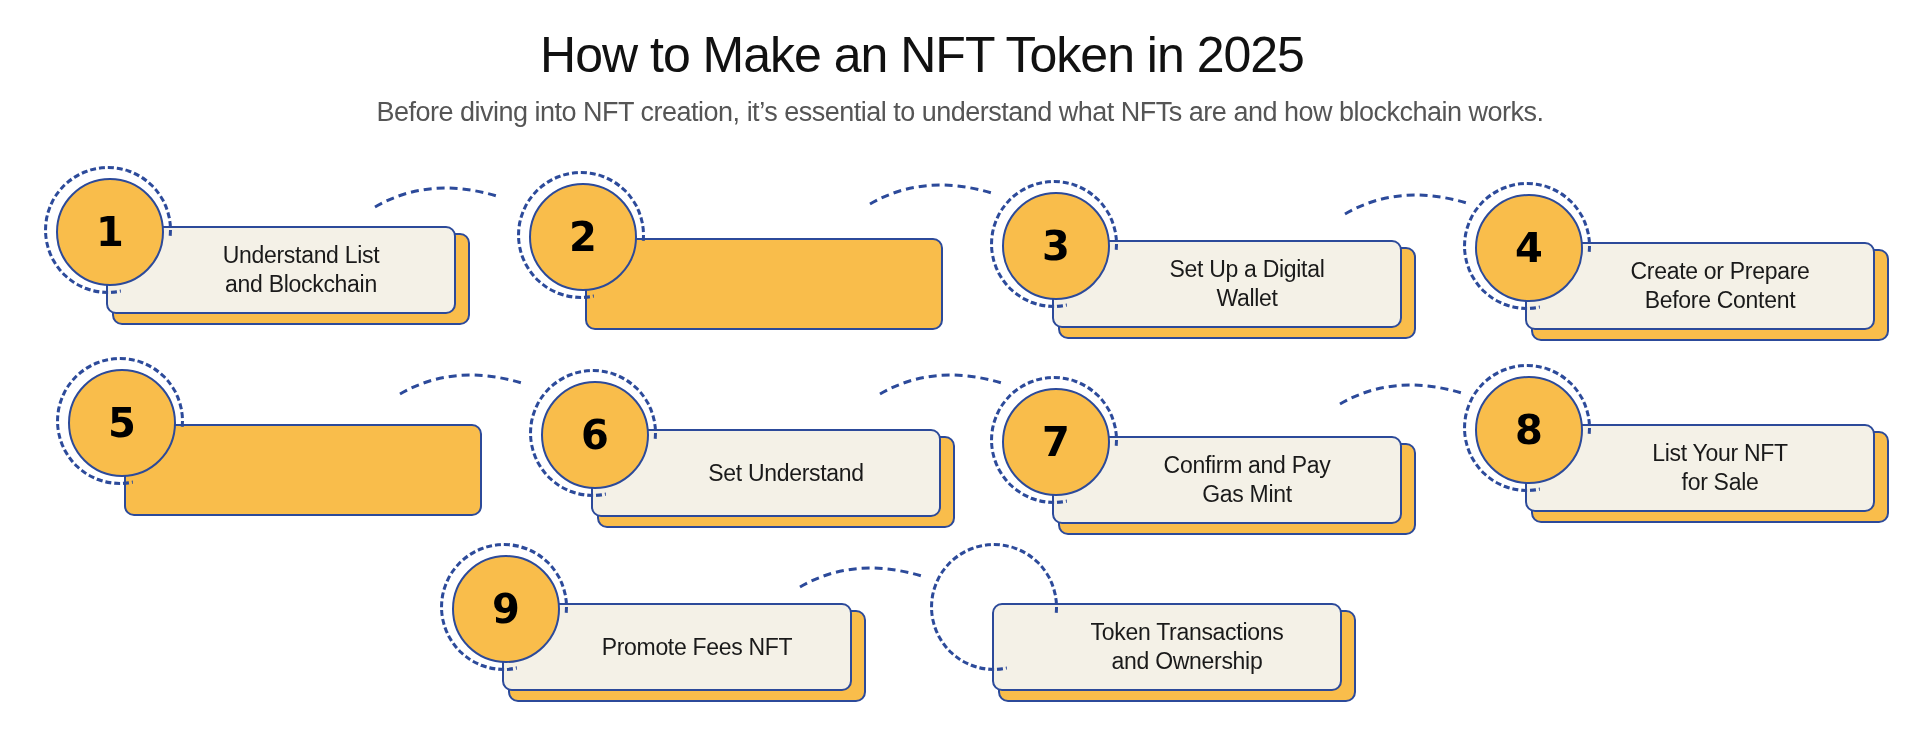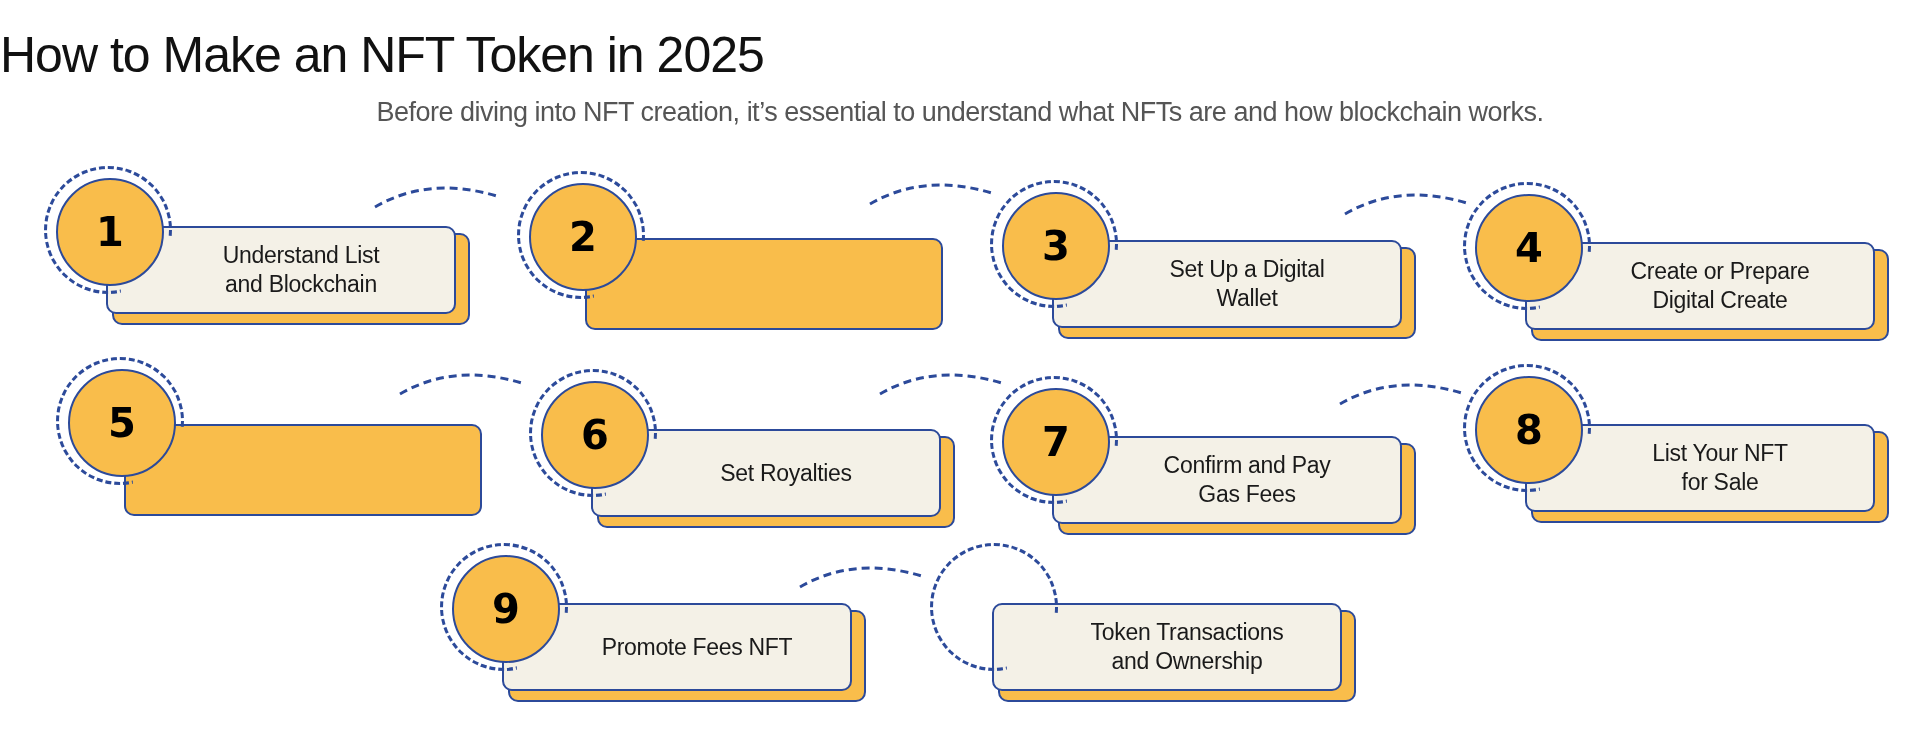--- a/index.html
+++ b/index.html
@@ -1,17 +1,17 @@
 <!DOCTYPE html>
 <html><head>
 <meta charset="utf-8">
 <style>
   html,body{margin:0;padding:0;background:#ffffff;}
   body{width:1920px;height:750px;position:relative;overflow:hidden;font-family:"Liberation Sans",sans-serif;}
-  .title{position:absolute;left:0;top:26px;width:1844px;text-align:left;font-size:50px;font-weight:400;color:#111;letter-spacing:-1px;}
+  .title{position:absolute;left:0;top:26px;width:1844px;text-align:center;font-size:50px;font-weight:400;color:#111;letter-spacing:-1px;}
   .subtitle{position:absolute;left:0;top:97px;width:1920px;text-align:center;font-size:27px;color:#555;letter-spacing:-0.5px;}
   .step{position:absolute;width:420px;height:140px;}
   .card-shadow{position:absolute;left:68px;top:67px;width:354px;height:88px;background:#f9bd4b;border:2px solid #2c4a9a;border-radius:10px;}
   .card{position:absolute;left:62px;top:60px;width:350px;height:88px;background:#f4f1e7;border:2px solid #2c4a9a;border-radius:10px;box-sizing:border-box;display:flex;align-items:center;justify-content:center;padding-left:40px;}
   .card-text{font-size:23px;color:#1a1a1a;text-align:center;line-height:29px;white-space:pre-line;letter-spacing:-0.3px;}
   .dashed-ring{position:absolute;left:0;top:0;width:128px;height:128px;border:3px dashed #2c4a9a;border-radius:50%;box-sizing:border-box;clip-path:polygon(0 0,100% 0,100% 55%,60% 55%,60% 100%,0 100%);}
   .circle{position:absolute;left:12px;top:12px;width:108px;height:108px;border-radius:50%;background:#f9bd4b;border:2px solid #2c4a9a;box-sizing:border-box;display:flex;align-items:center;justify-content:center;}
   .num{font-family:"DejaVu Sans",sans-serif;font-weight:700;font-size:40px;color:#000;}
   .arc{position:absolute;}
 </style>
@@ -72,52 +72,52 @@
   <div class="dashed-ring"></div>
   <div class="circle">
       <span class="num">3</span>
     </div>
 </div>
 
 <div class="step" style="left:1463px;top:182px">
   <div class="card-shadow"></div>
   <div class="card">
       <span class="card-text">Create or Prepare
-Digital Create</span>
+Before Content</span>
     </div>
   <div class="dashed-ring"></div>
   <div class="circle">
       <span class="num">4</span>
     </div>
 </div>
 
 <div class="step" style="left:56px;top:357px">
   <div class="card-shadow"></div>
   <div class="dashed-ring"></div>
   <div class="circle">
       <span class="num">5</span>
     </div>
 </div>
 
 <div class="step" style="left:529px;top:369px">
   <div class="card-shadow"></div>
   <div class="card">
-      <span class="card-text">Set Royalties</span>
+      <span class="card-text">Set Understand</span>
     </div>
   <div class="dashed-ring"></div>
   <div class="circle">
       <span class="num">6</span>
     </div>
 </div>
 
 <div class="step" style="left:990px;top:376px">
   <div class="card-shadow"></div>
   <div class="card">
       <span class="card-text">Confirm and Pay
-Gas Fees</span>
+Gas Mint</span>
     </div>
   <div class="dashed-ring"></div>
   <div class="circle">
       <span class="num">7</span>
     </div>
 </div>
 
 <div class="step" style="left:1463px;top:364px">
   <div class="card-shadow"></div>
   <div class="card">

